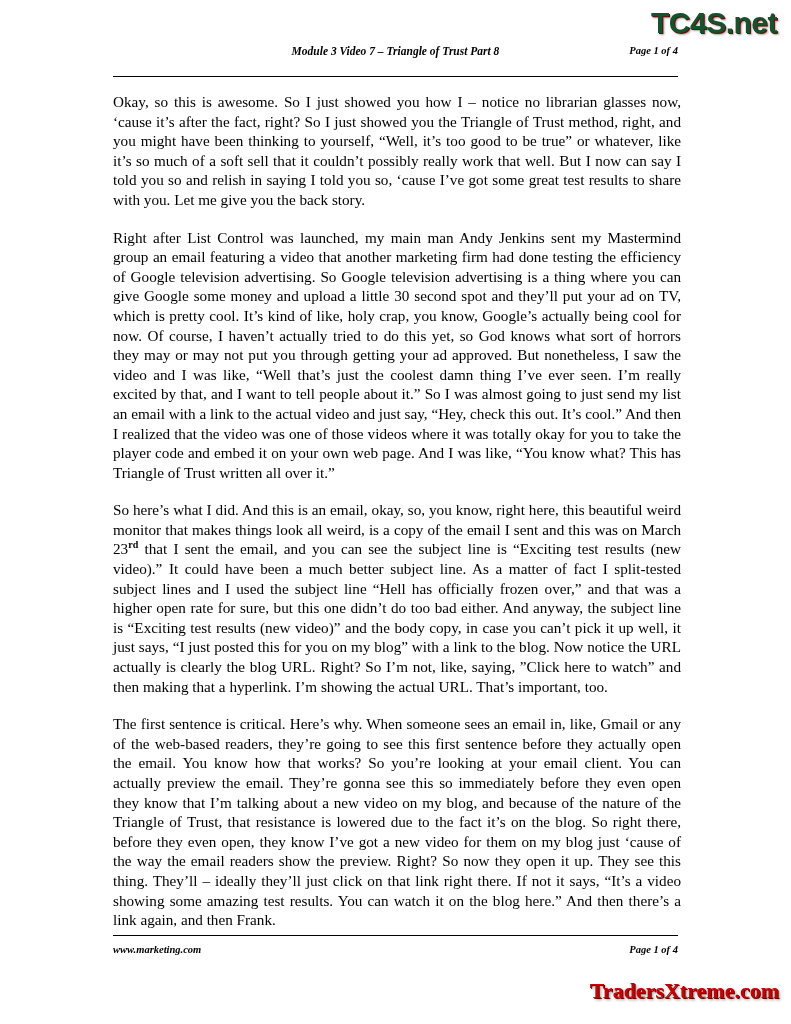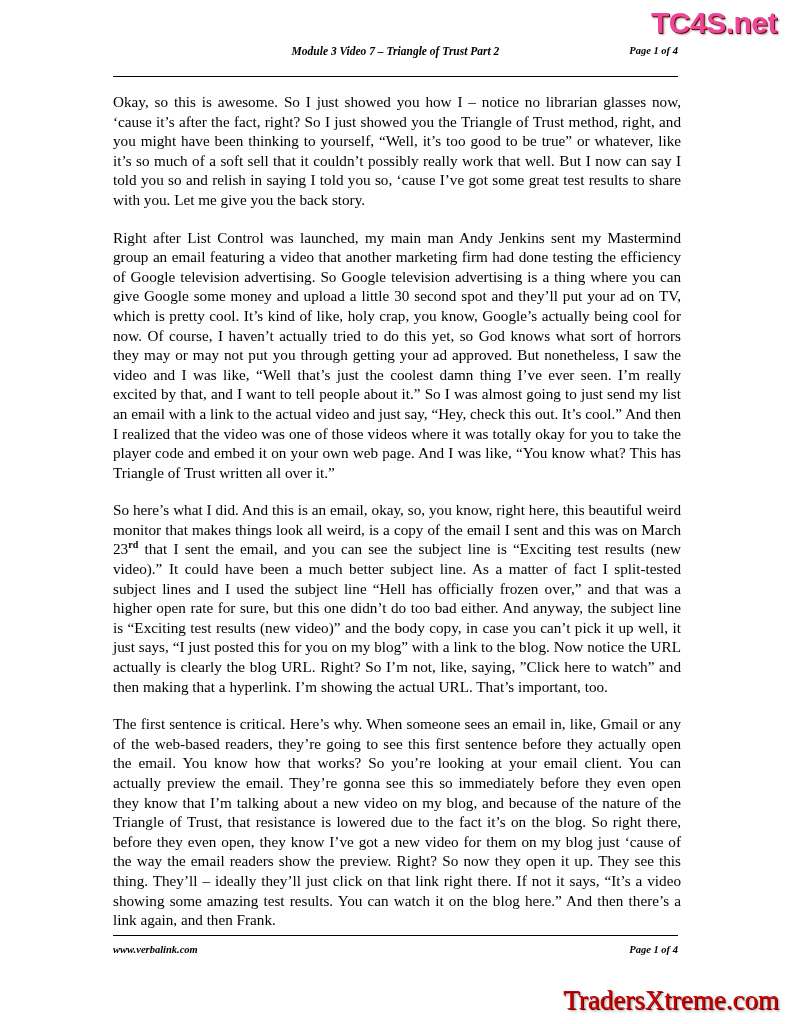--- a/index.html
+++ b/index.html
@@ -26,21 +26,21 @@
   }
 
   
   .wm-topright {
     position: absolute;
     right: 14px;
     top: 6px;
     font-family: "Liberation Sans", sans-serif;
     font-weight: bold;
     font-size: 30px;
-    color: #ec4899;
+    color: #14532d;
     letter-spacing: -0.5px;
     text-shadow: 1px 1px 0 #7a0000, 2px 2px 2px rgba(0,0,0,0.35);
     white-space: nowrap;
   }
   .wm-center {
     position: absolute;
     left: 50%;
     top: 494px;
     transform: translateX(-50%);
     font-family: "Liberation Serif", serif;
@@ -48,24 +48,24 @@
     font-size: 34px;
     color: #cc0000;
     letter-spacing: 0px;
     text-shadow: 1px 1px 0 #6a0000, 2px 2px 3px rgba(0,0,0,0.4);
     white-space: nowrap;
     z-index: 5;
   }
   .wm-bottom {
     position: absolute;
     right: 12px;
-    bottom: 8px;
+    bottom: 20px;
     font-family: "Liberation Serif", serif;
-    font-weight: normal;
-    font-size: 27px;
+    font-weight: bold;
+    font-size: 22px;
     color: #cc0000;
     text-shadow: 1px 1px 0 #6a0000, 2px 2px 3px rgba(0,0,0,0.4);
     white-space: nowrap;
   }
 
   
   .header {
     position: absolute;
     left: 113px;
     top: 44px;
@@ -149,36 +149,36 @@
   }
 </style>
 </head>
 <body>
 
 <div class="page">
 
   <div class="wm-topright">TC4S.net</div>
 
   <div class="header">
-    <div class="header-line">Module 3 Video 7 – Triangle of Trust Part 2</div>
+    <div class="header-line">Module 3 Video 7 – Triangle of Trust Part 8</div>
     <div class="header-page">Page 1 of 4</div>
   </div>
 
   <div class="rule-top"></div>
 
   <div class="body-text">
     <p>Okay, so this is awesome.  So I just showed you how I – notice no librarian glasses now, ‘cause it’s after the fact, right?  So I just showed you the Triangle of Trust method, right, and you might have been thinking to yourself, “Well, it’s too good to be true” or whatever, like it’s so much of a soft sell that it couldn’t possibly really work that well.  But I now can say I told you so and relish in saying I told you so, ‘cause I’ve got some great test results to share with you.  Let me give you the back story.</p>
     <p>Right after List Control was launched, my main man Andy Jenkins sent my Mastermind group an email featuring a video that another marketing firm had done testing the efficiency of Google television advertising.  So Google television advertising is a thing where you can give Google some money and upload a little 30 second spot and they’ll put your ad on TV, which is pretty cool.  It’s kind of like, holy crap, you know, Google’s actually being cool for now.  Of course, I haven’t actually tried to do this yet, so God knows what sort of horrors they may or may not put you through getting your ad approved.  But nonetheless, I saw the video and I was like, “Well that’s just the coolest damn thing I’ve ever seen.  I’m really excited by that, and I want to tell people about it.”  So I was almost going to just send my list an email with a link to the actual video and just say, “Hey, check this out.  It’s cool.”  And then I realized that the video was one of those videos where it was totally okay for you to take the player code and embed it on your own web page.  And I was like, “You know what?  This has Triangle of Trust written all over it.”</p>
     <p>So here’s what I did.  And this is an email, okay, so, you know, right here, this beautiful weird monitor that makes things look all weird, is a copy of the email I sent and this was on March 23<sup>rd</sup> that I sent the email, and you can see the subject line is “Exciting test results (new video).”  It could have been a much better subject line.  As a matter of fact I split-tested subject lines and I used the subject line “Hell has officially frozen over,” and that was a higher open rate for sure, but this one didn’t do too bad either.  And anyway, the subject line is “Exciting test results (new video)” and the body copy, in case you can’t pick it up well, it just says, “I just posted this for you on my blog” with a link to the blog.  Now notice the URL actually is clearly the blog URL.  Right?  So I’m not, like, saying, ”Click here to watch” and then making that a hyperlink.  I’m showing the actual URL.  That’s important, too.</p>
     <p>The first sentence is critical.  Here’s why.  When someone sees an email in, like, Gmail or any of the web-based readers, they’re going to see this first sentence before they actually open the email.  You know how that works?  So you’re looking at your email client.  You can actually preview the email.  They’re gonna see this so immediately before they even open they know that I’m talking about a new video on my blog, and because of the nature of the Triangle of Trust, that resistance is lowered due to the fact it’s on the blog.  So right there, before they even open, they know I’ve got a new video for them on my blog just ‘cause of the way the email readers show the preview.  Right?  So now they open it up.  They see this thing.  They’ll – ideally they’ll just click on that link right there.  If not it says, “It’s a video showing some amazing test results.  You can watch it on the blog here.”  And then there’s a link again, and then Frank.</p>
   </div>
 
 
   <div class="rule-bottom"></div>
 
   <div class="footer">
-    <span class="footer-left">www.verbalink.com</span>
+    <span class="footer-left">www.marketing.com</span>
     <span class="footer-right">Page 1 of 4</span>
   </div>
 
   <div class="wm-bottom">TradersXtreme.com</div>
 
 </div>
 
 </body></html>

